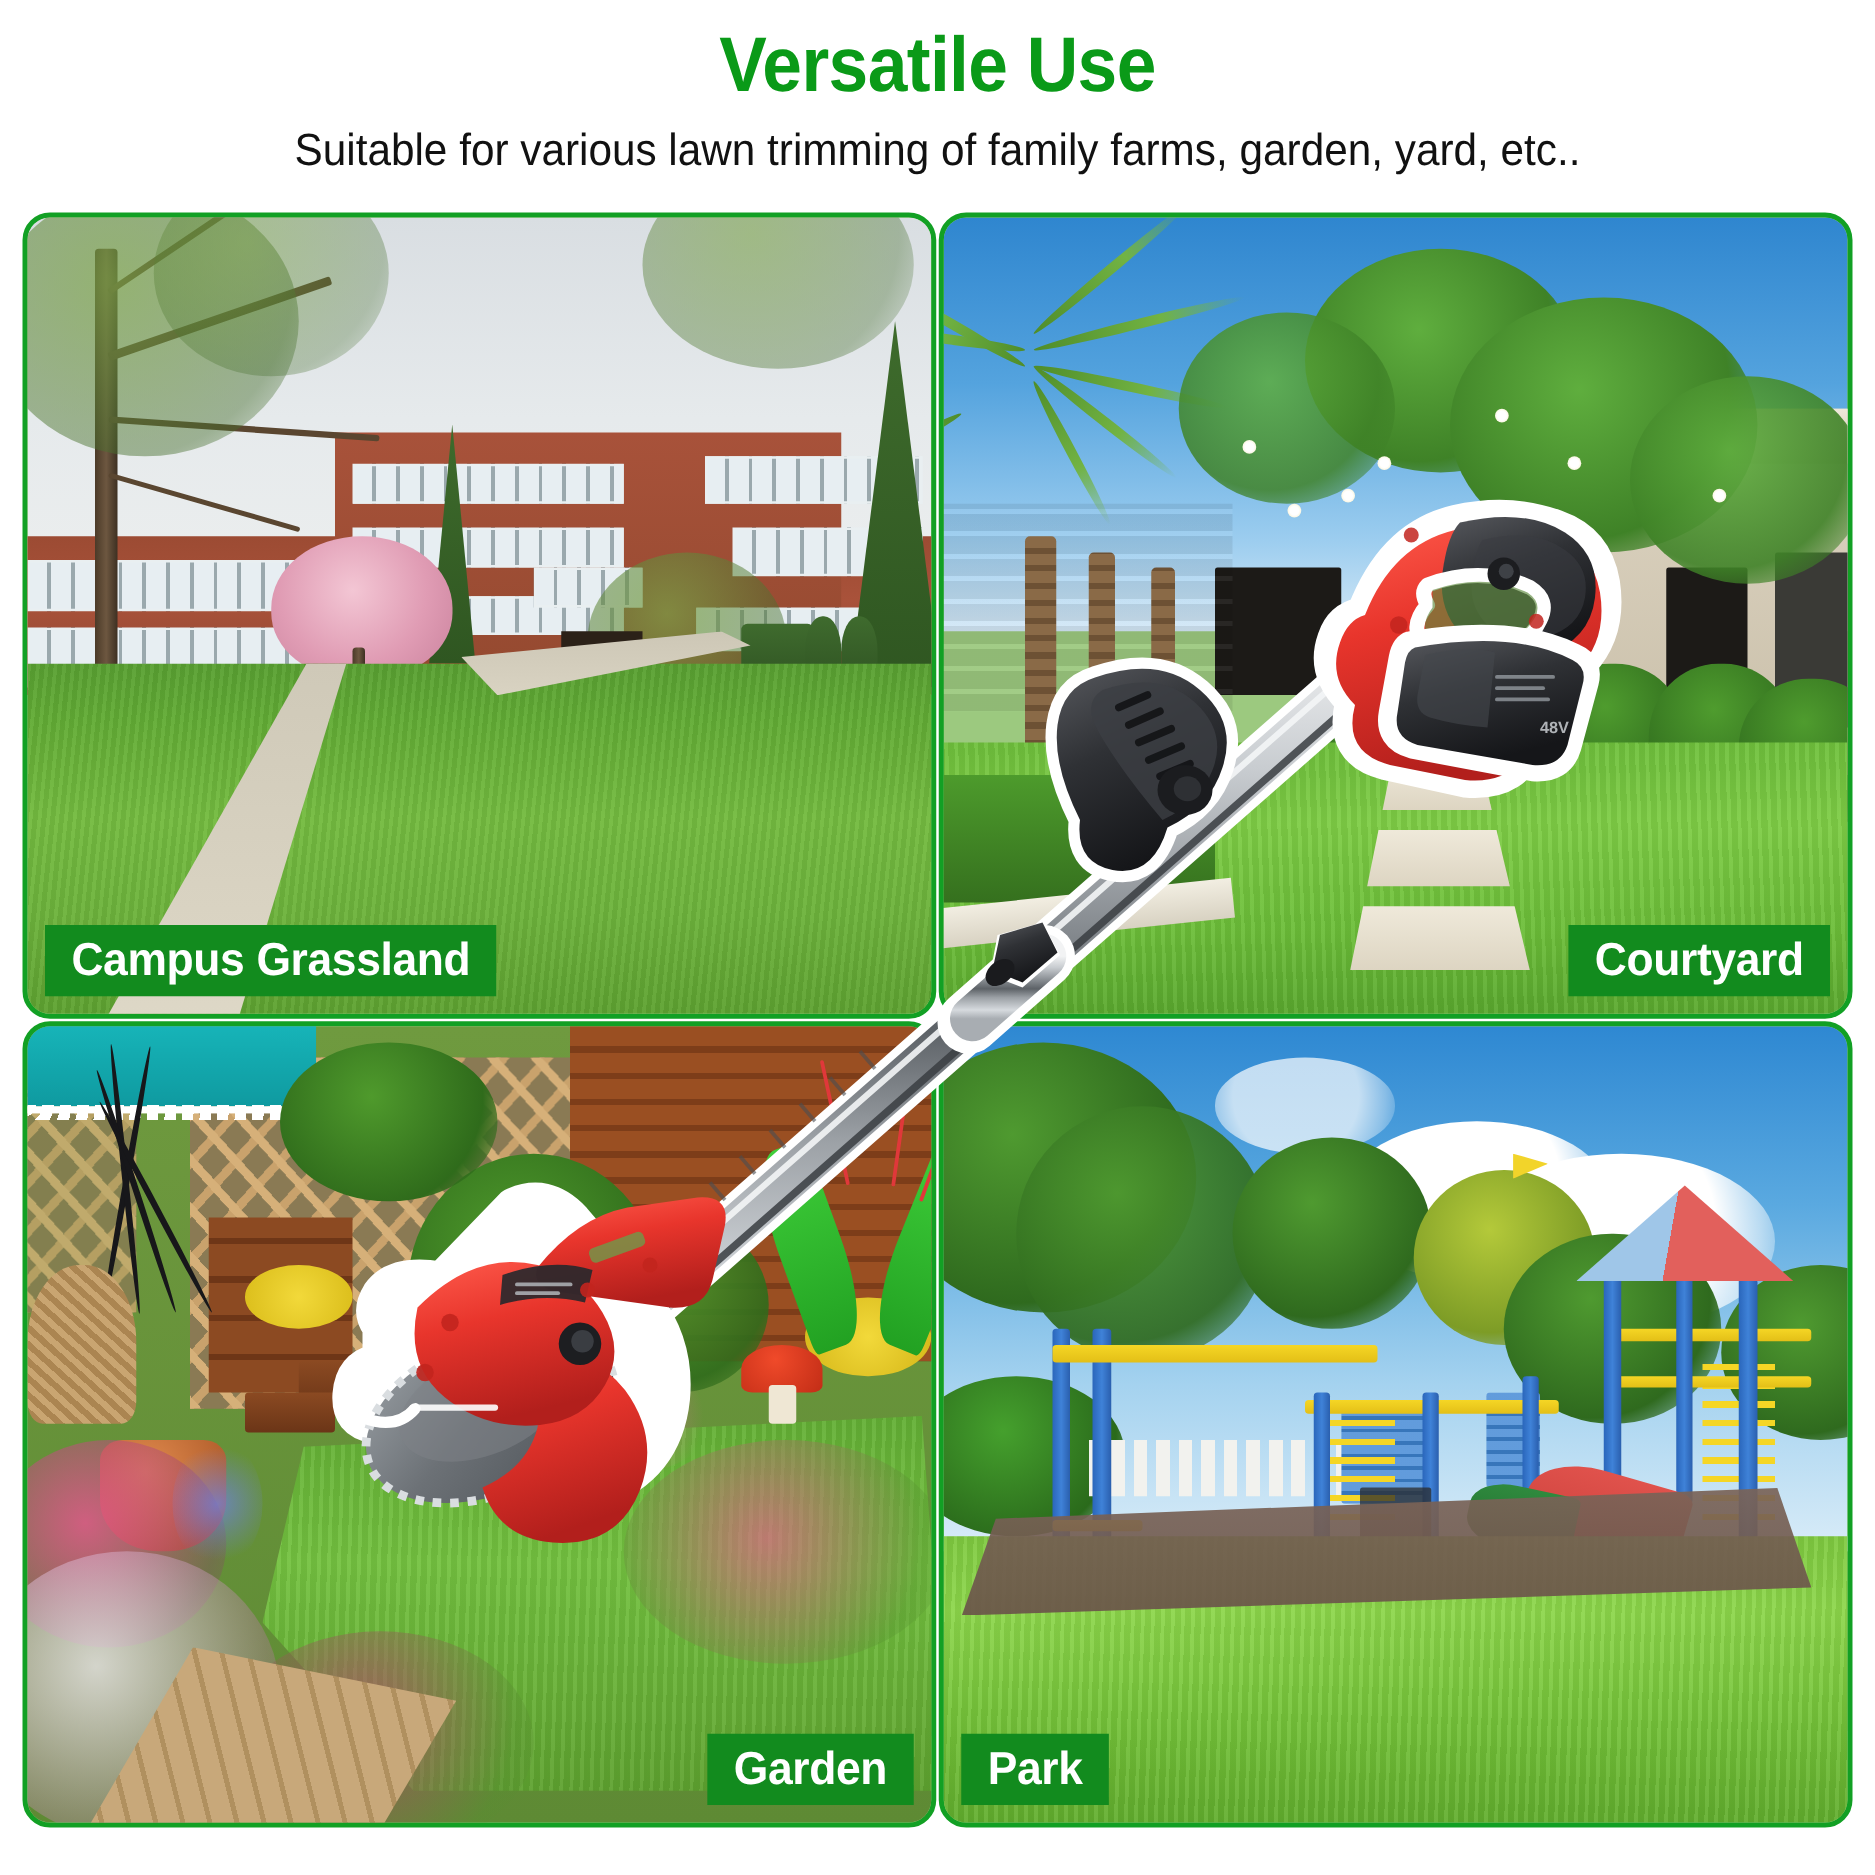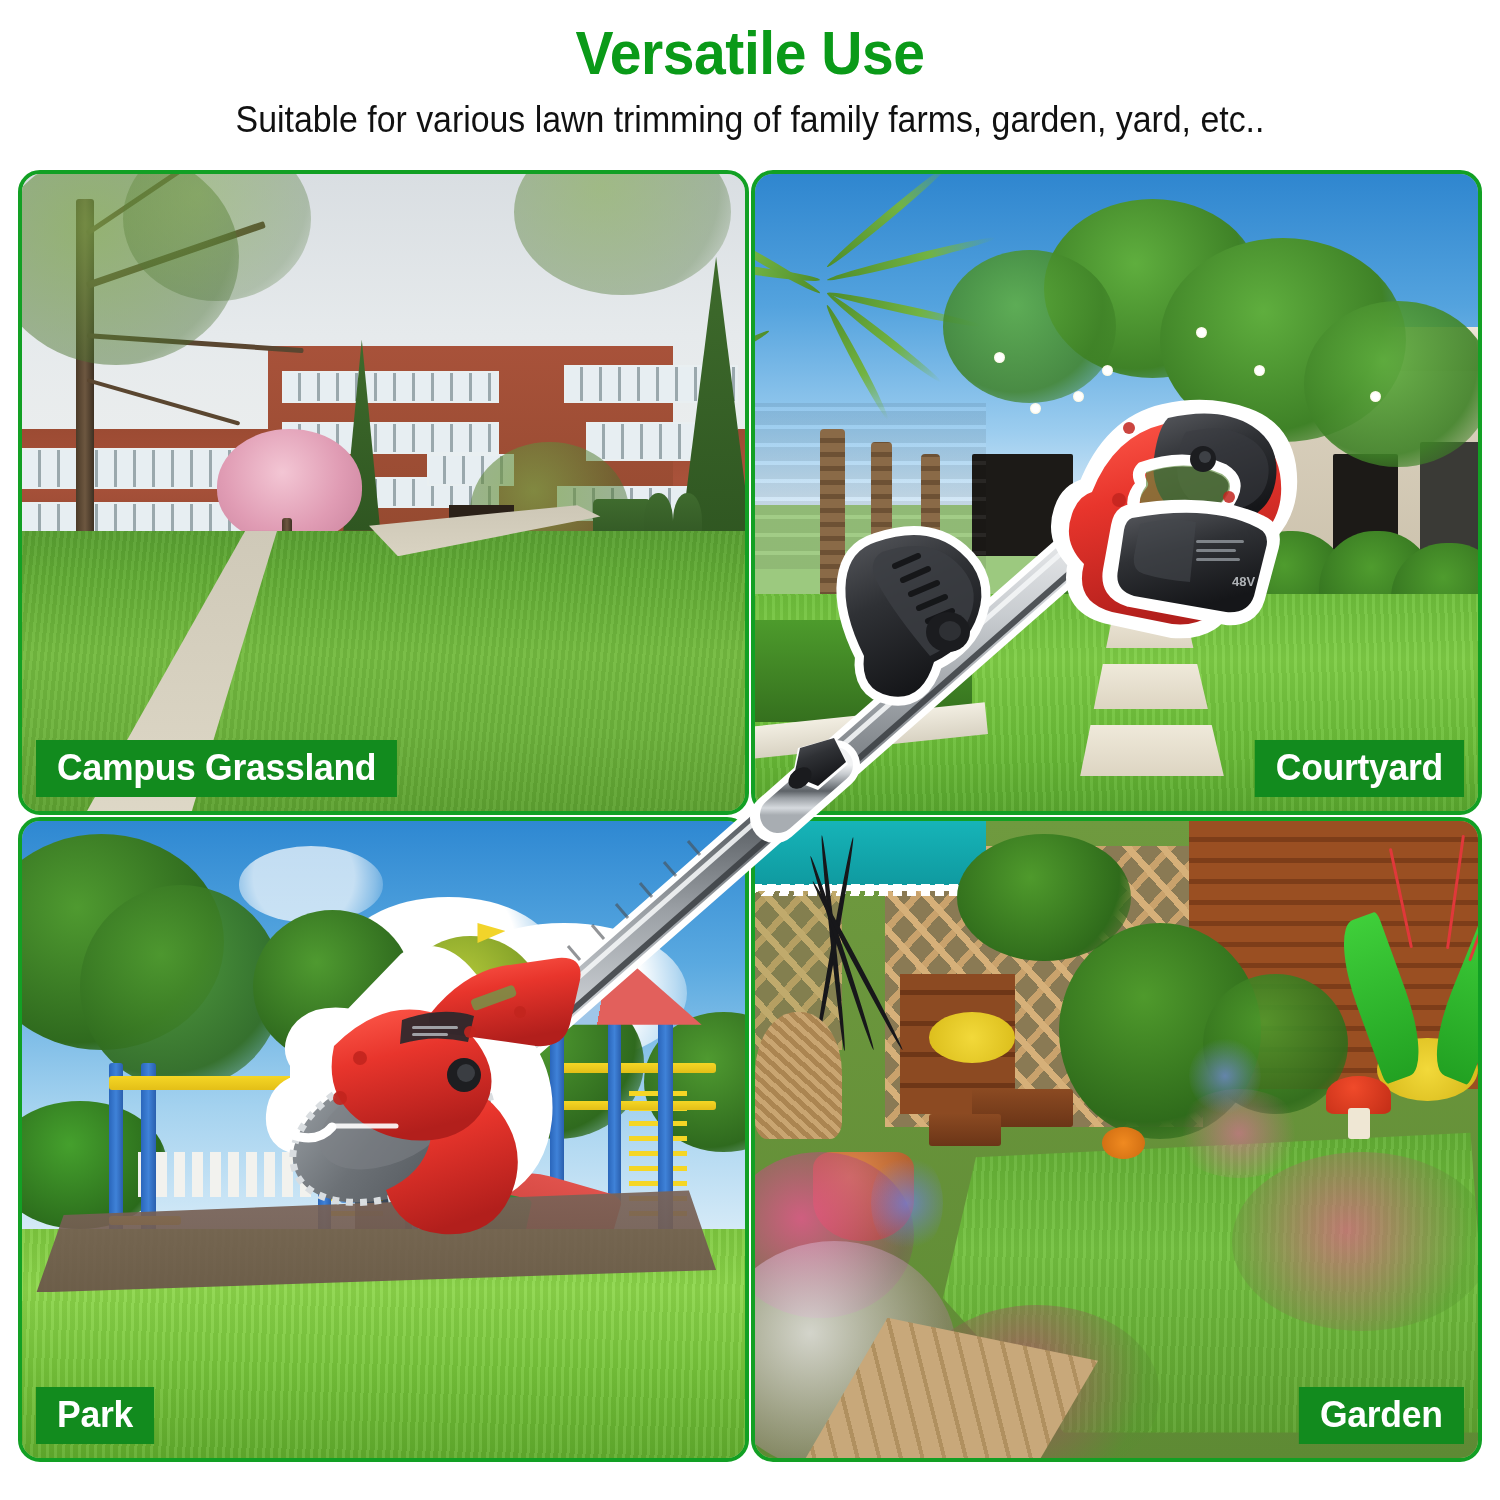--- a/index.html
+++ b/index.html
@@ -457,20 +457,75 @@
         <div class="s2-paver" style="top:4%;height:14%;"></div>
         <div class="s2-paver" style="top:24%;height:15%;"></div>
         <div class="s2-paver" style="top:45%;height:17%;"></div>
         <div class="s2-paver" style="top:68%;height:19%;"></div>
       </div>
 
       <div class="s2-hedge"></div>
       <div class="s2-kerb"></div>
     </div>
     <div class="badge right">Courtyard</div>
+  </div>
+
+  <div class="panel">
+    <div class="scene">
+      <div class="s4-bg"></div>
+
+      <div class="s4-lattice" style="left:18%;top:4%;width:44%;height:44%;"></div>
+      <div class="s4-woodfence" style="left:60%;top:0%;width:44%;height:42%;"></div>
+      <div class="s4-plank" style="left:20%;top:24%;width:16%;height:22%;"></div>
+      <div class="s4-lattice" style="left:-4%;top:8%;width:16%;height:28%;opacity:.8;"></div>
+
+      <div class="s4-awning"></div>
+
+      <div class="s4-arch" style="left:8%;top:2%;width:5px;height:34%;transform:rotate(10deg);"></div>
+      <div class="s4-arch" style="left:12%;top:2%;width:5px;height:34%;transform:rotate(-6deg);"></div>
+      <div class="s4-arch" style="left:16%;top:4%;width:5px;height:32%;transform:rotate(-18deg);"></div>
+      <div class="s4-arch" style="left:20%;top:6%;width:5px;height:30%;transform:rotate(-28deg);"></div>
+
+      <div class="s4-basket" style="left:0%;top:30%;width:12%;height:20%;"></div>
+
+      <div class="s4-bush" style="left:42%;top:16%;width:28%;height:34%;"></div>
+      <div class="s4-bush" style="left:28%;top:2%;width:24%;height:20%;"></div>
+      <div class="s4-bush" style="left:62%;top:24%;width:20%;height:22%;opacity:.9;"></div>
+
+      <div class="s4-blob" style="left:24%;top:30%;width:12%;height:8%;background:radial-gradient(circle,#f2d93a,#d9bb18);"></div>
+      <div class="s4-blob" style="left:86%;top:34%;width:14%;height:10%;background:radial-gradient(circle,#f2d93a,#d4b517);"></div>
+
+      <div class="s4-bench" style="left:30%;top:42%;width:14%;height:6%;"></div>
+      <div class="s4-bench" style="left:24%;top:46%;width:10%;height:5%;"></div>
+
+      <div class="s4-lawn"></div>
+
+      <div class="s4-pot" style="left:8%;top:52%;width:14%;height:14%;"></div>
+      <div class="s4-blob" style="left:48%;top:48%;width:6%;height:5%;background:radial-gradient(circle,#f08a20,#cc6a10);"></div>
+
+      <div class="s4-leafsculpt" style="right:6%;top:14%;width:7%;height:26%;transform:rotate(-20deg);"></div>
+      <div class="s4-leafsculpt" style="right:1%;top:14%;width:7%;height:26%;transform:rotate(22deg) scaleX(-1);"></div>
+      <div class="s4-redwire" style="right:9%;top:4%;width:3px;height:16%;transform:rotate(-12deg);"></div>
+      <div class="s4-redwire" style="right:4%;top:2%;width:3px;height:18%;transform:rotate(8deg);"></div>
+      <div class="s4-redwire" style="right:1%;top:8%;width:3px;height:14%;transform:rotate(20deg);"></div>
+
+      <div class="s4-mushroom-cap" style="right:12%;top:40%;width:9%;height:6%;"></div>
+      <div class="s4-mushroom-stem" style="right:15%;top:45%;width:3%;height:5%;"></div>
+
+      <div class="s4-blob" style="left:-4%;top:52%;width:26%;height:26%;background:radial-gradient(circle at 40% 40%, rgba(226,86,140,.85), rgba(140,60,110,.35) 70%, rgba(0,0,0,0) 100%);"></div>
+      <div class="s4-blob" style="left:-6%;top:66%;width:34%;height:36%;background:radial-gradient(circle at 40% 40%, rgba(240,230,240,.8), rgba(190,120,170,.35) 68%, rgba(0,0,0,0) 100%);"></div>
+      <div class="s4-blob" style="left:22%;top:76%;width:34%;height:28%;background:radial-gradient(circle at 44% 40%, rgba(200,50,120,.6), rgba(90,140,50,.35) 70%, rgba(0,0,0,0) 100%);"></div>
+      <div class="s4-blob" style="left:66%;top:52%;width:36%;height:28%;background:radial-gradient(circle at 44% 44%, rgba(230,90,140,.65), rgba(90,150,50,.4) 70%, rgba(0,0,0,0) 100%);"></div>
+      <div class="s4-blob" style="left:58%;top:42%;width:18%;height:14%;background:radial-gradient(circle,rgba(230,110,160,.6),rgba(0,0,0,0) 72%);"></div>
+      <div class="s4-blob" style="left:60%;top:34%;width:10%;height:12%;background:radial-gradient(circle,rgba(120,140,230,.7),rgba(0,0,0,0) 72%);"></div>
+      <div class="s4-blob" style="left:16%;top:52%;width:10%;height:16%;background:radial-gradient(circle,rgba(110,130,225,.75),rgba(0,0,0,0) 72%);"></div>
+
+      <div class="s4-deck"></div>
+    </div>
+    <div class="badge right">Garden</div>
   </div>
 
   <div class="panel">
     <div class="scene">
       <div class="s3-sky"></div>
       <div class="s3-cloud" style="left:44%;top:12%;width:30%;height:20%;"></div>
       <div class="s3-cloud" style="left:58%;top:16%;width:34%;height:22%;"></div>
       <div class="s3-cloud" style="left:30%;top:4%;width:20%;height:12%;opacity:.7;"></div>
 
       <div class="s3-tree" style="left:-6%;top:2%;width:34%;height:34%;"></div>
@@ -505,75 +560,20 @@
       <div class="s3-flag" style="left:63%;top:16%;"></div>
 
       <div class="s3-slide" style="left:64%;top:56%;width:18%;height:12%;transform:rotate(16deg);"></div>
       <div class="s3-slide2" style="left:58%;top:58%;width:12%;height:8%;transform:rotate(12deg);"></div>
       <div class="s3-post" style="left:46%;top:58%;width:8%;height:12%;background:#2b2b2b;border-radius:2px;opacity:.75;"></div>
 
       <div class="s3-grass"></div>
       <div class="s3-mat"></div>
     </div>
     <div class="badge left">Park</div>
-  </div>
-
-  <div class="panel">
-    <div class="scene">
-      <div class="s4-bg"></div>
-
-      <div class="s4-lattice" style="left:18%;top:4%;width:44%;height:44%;"></div>
-      <div class="s4-woodfence" style="left:60%;top:0%;width:44%;height:42%;"></div>
-      <div class="s4-plank" style="left:20%;top:24%;width:16%;height:22%;"></div>
-      <div class="s4-lattice" style="left:-4%;top:8%;width:16%;height:28%;opacity:.8;"></div>
-
-      <div class="s4-awning"></div>
-
-      <div class="s4-arch" style="left:8%;top:2%;width:5px;height:34%;transform:rotate(10deg);"></div>
-      <div class="s4-arch" style="left:12%;top:2%;width:5px;height:34%;transform:rotate(-6deg);"></div>
-      <div class="s4-arch" style="left:16%;top:4%;width:5px;height:32%;transform:rotate(-18deg);"></div>
-      <div class="s4-arch" style="left:20%;top:6%;width:5px;height:30%;transform:rotate(-28deg);"></div>
-
-      <div class="s4-basket" style="left:0%;top:30%;width:12%;height:20%;"></div>
-
-      <div class="s4-bush" style="left:42%;top:16%;width:28%;height:34%;"></div>
-      <div class="s4-bush" style="left:28%;top:2%;width:24%;height:20%;"></div>
-      <div class="s4-bush" style="left:62%;top:24%;width:20%;height:22%;opacity:.9;"></div>
-
-      <div class="s4-blob" style="left:24%;top:30%;width:12%;height:8%;background:radial-gradient(circle,#f2d93a,#d9bb18);"></div>
-      <div class="s4-blob" style="left:86%;top:34%;width:14%;height:10%;background:radial-gradient(circle,#f2d93a,#d4b517);"></div>
-
-      <div class="s4-bench" style="left:30%;top:42%;width:14%;height:6%;"></div>
-      <div class="s4-bench" style="left:24%;top:46%;width:10%;height:5%;"></div>
-
-      <div class="s4-lawn"></div>
-
-      <div class="s4-pot" style="left:8%;top:52%;width:14%;height:14%;"></div>
-      <div class="s4-blob" style="left:48%;top:48%;width:6%;height:5%;background:radial-gradient(circle,#f08a20,#cc6a10);"></div>
-
-      <div class="s4-leafsculpt" style="right:6%;top:14%;width:7%;height:26%;transform:rotate(-20deg);"></div>
-      <div class="s4-leafsculpt" style="right:1%;top:14%;width:7%;height:26%;transform:rotate(22deg) scaleX(-1);"></div>
-      <div class="s4-redwire" style="right:9%;top:4%;width:3px;height:16%;transform:rotate(-12deg);"></div>
-      <div class="s4-redwire" style="right:4%;top:2%;width:3px;height:18%;transform:rotate(8deg);"></div>
-      <div class="s4-redwire" style="right:1%;top:8%;width:3px;height:14%;transform:rotate(20deg);"></div>
-
-      <div class="s4-mushroom-cap" style="right:12%;top:40%;width:9%;height:6%;"></div>
-      <div class="s4-mushroom-stem" style="right:15%;top:45%;width:3%;height:5%;"></div>
-
-      <div class="s4-blob" style="left:-4%;top:52%;width:26%;height:26%;background:radial-gradient(circle at 40% 40%, rgba(226,86,140,.85), rgba(140,60,110,.35) 70%, rgba(0,0,0,0) 100%);"></div>
-      <div class="s4-blob" style="left:-6%;top:66%;width:34%;height:36%;background:radial-gradient(circle at 40% 40%, rgba(240,230,240,.8), rgba(190,120,170,.35) 68%, rgba(0,0,0,0) 100%);"></div>
-      <div class="s4-blob" style="left:22%;top:76%;width:34%;height:28%;background:radial-gradient(circle at 44% 40%, rgba(200,50,120,.6), rgba(90,140,50,.35) 70%, rgba(0,0,0,0) 100%);"></div>
-      <div class="s4-blob" style="left:66%;top:52%;width:36%;height:28%;background:radial-gradient(circle at 44% 44%, rgba(230,90,140,.65), rgba(90,150,50,.4) 70%, rgba(0,0,0,0) 100%);"></div>
-      <div class="s4-blob" style="left:58%;top:42%;width:18%;height:14%;background:radial-gradient(circle,rgba(230,110,160,.6),rgba(0,0,0,0) 72%);"></div>
-      <div class="s4-blob" style="left:60%;top:34%;width:10%;height:12%;background:radial-gradient(circle,rgba(120,140,230,.7),rgba(0,0,0,0) 72%);"></div>
-      <div class="s4-blob" style="left:16%;top:52%;width:10%;height:16%;background:radial-gradient(circle,rgba(110,130,225,.75),rgba(0,0,0,0) 72%);"></div>
-
-      <div class="s4-deck"></div>
-    </div>
-    <div class="badge right">Garden</div>
   </div>
 </div>
 
 <svg id="trimmer" viewBox="0 0 1500 1500">
   <defs>
     <linearGradient id="shaftG" x1="0" y1="0" x2="0" y2="1">
       <stop offset="0%" stop-color="#f2f3f4"></stop>
       <stop offset="18%" stop-color="#c8ccd0"></stop>
       <stop offset="38%" stop-color="#888d92"></stop>
       <stop offset="52%" stop-color="#5d6267"></stop>

